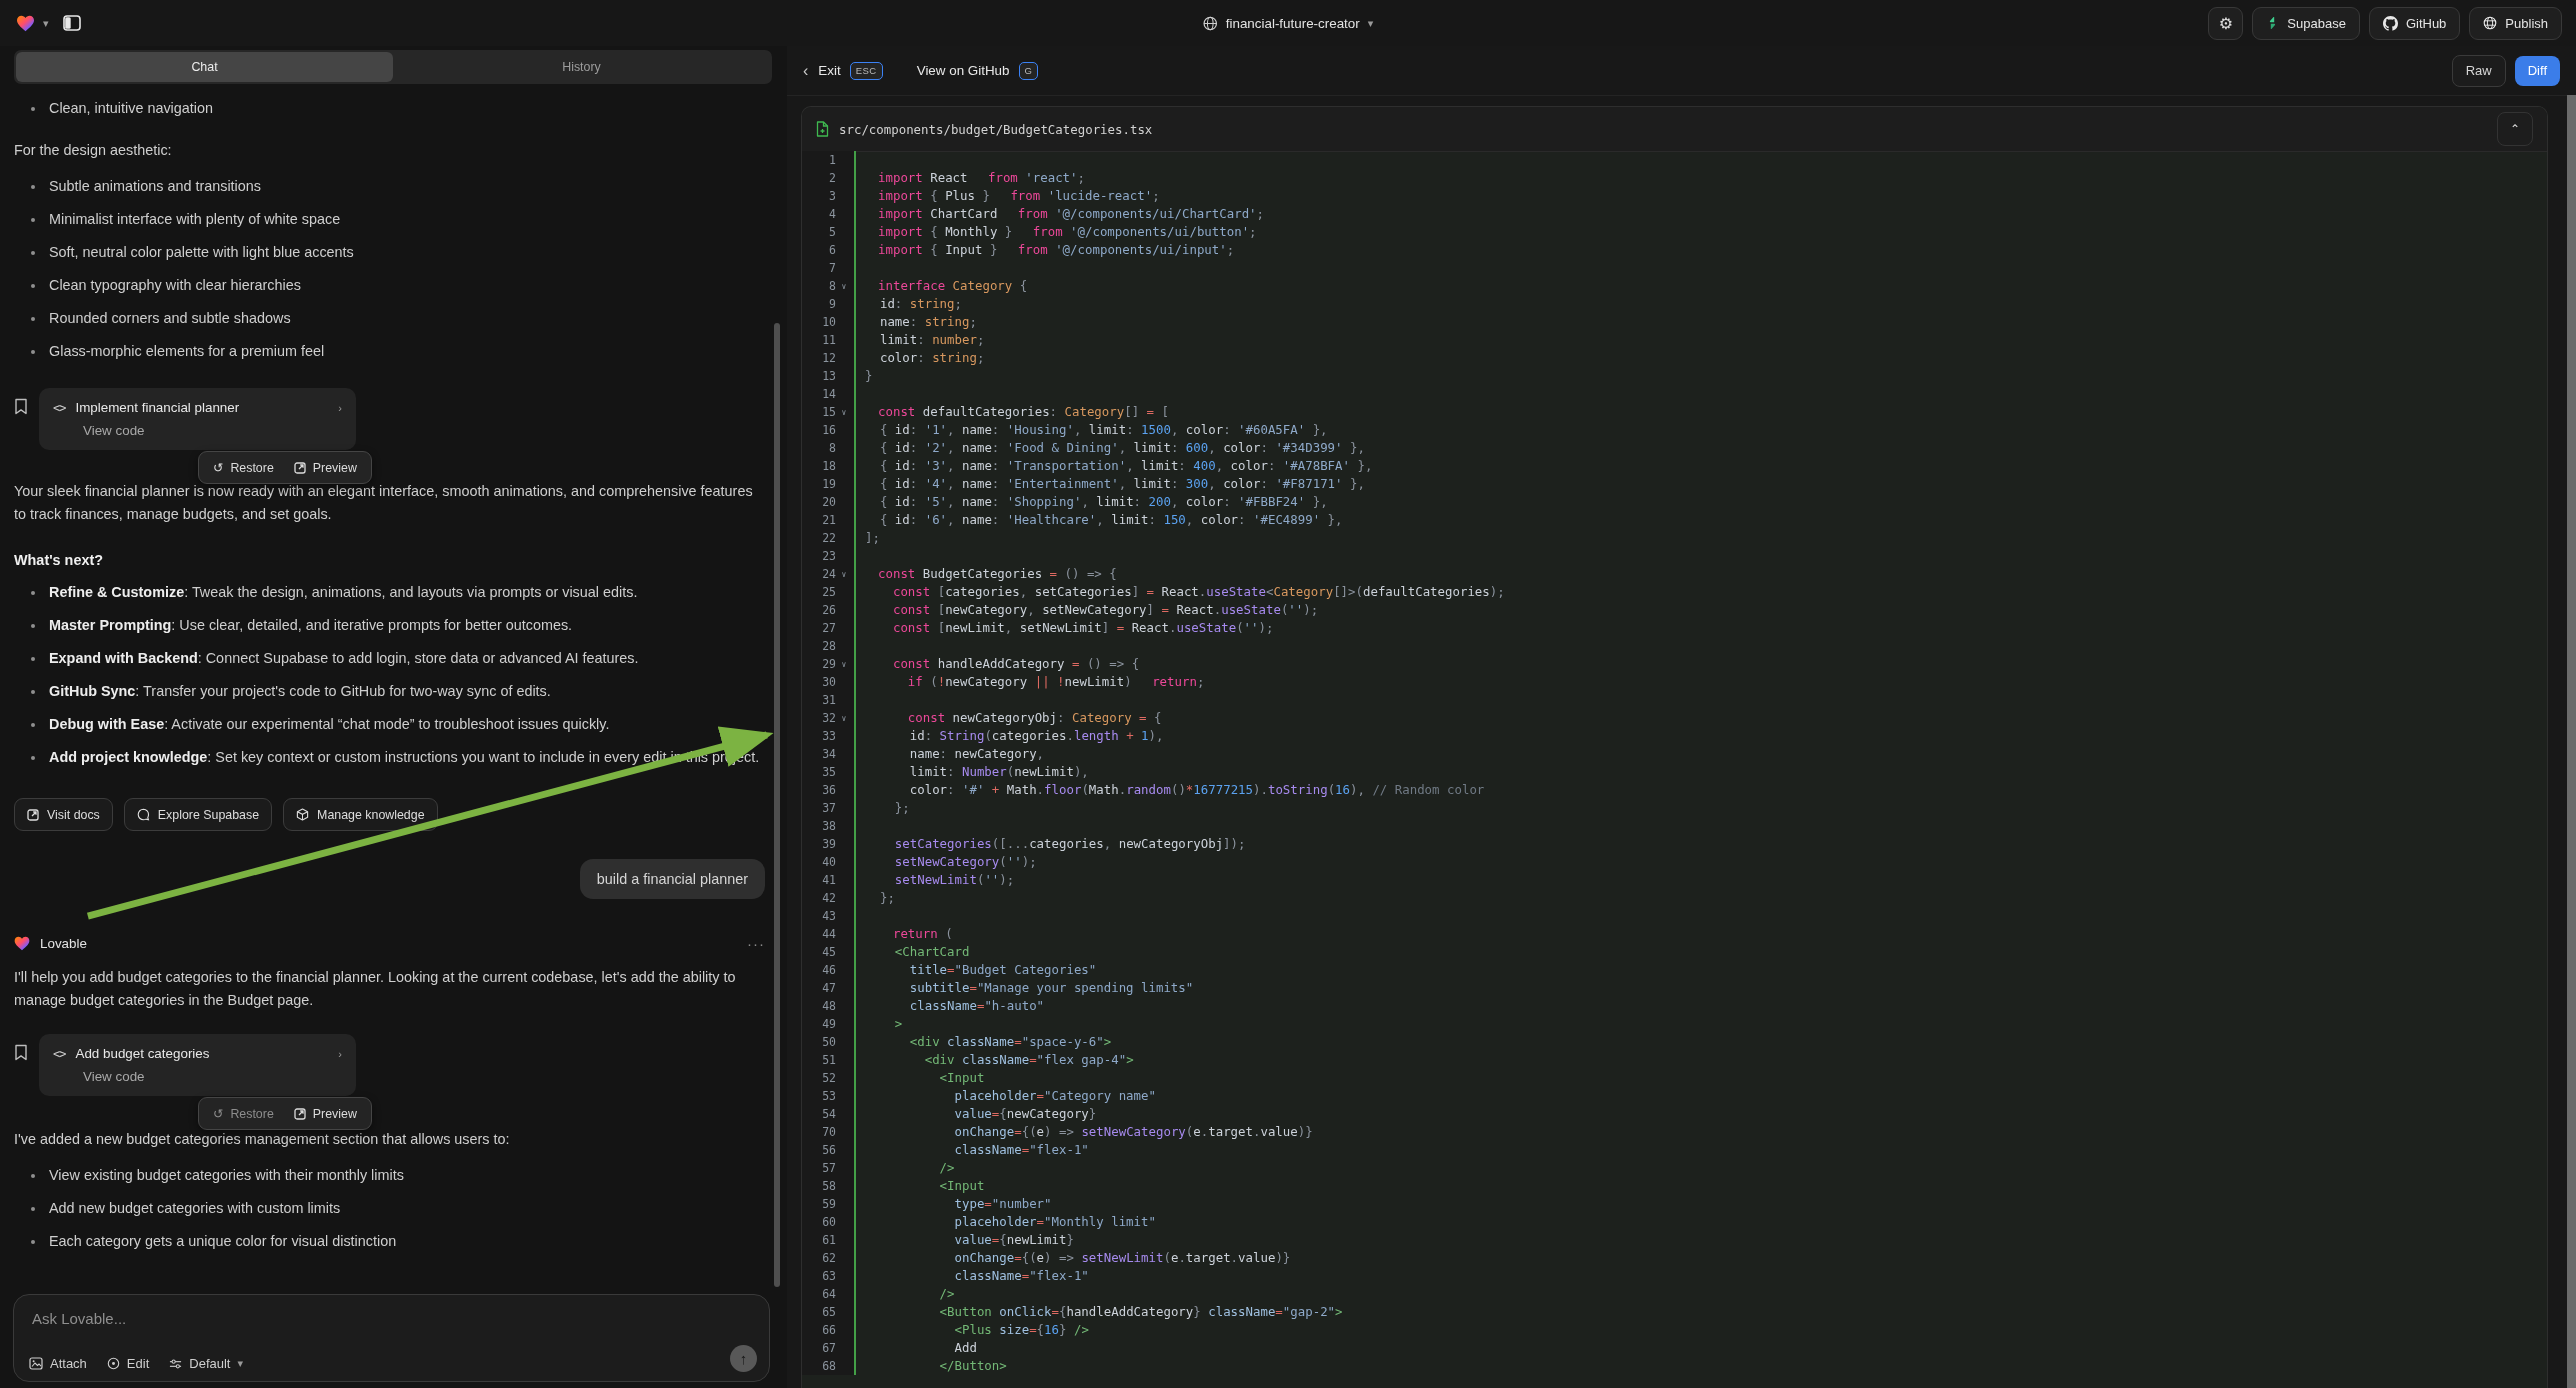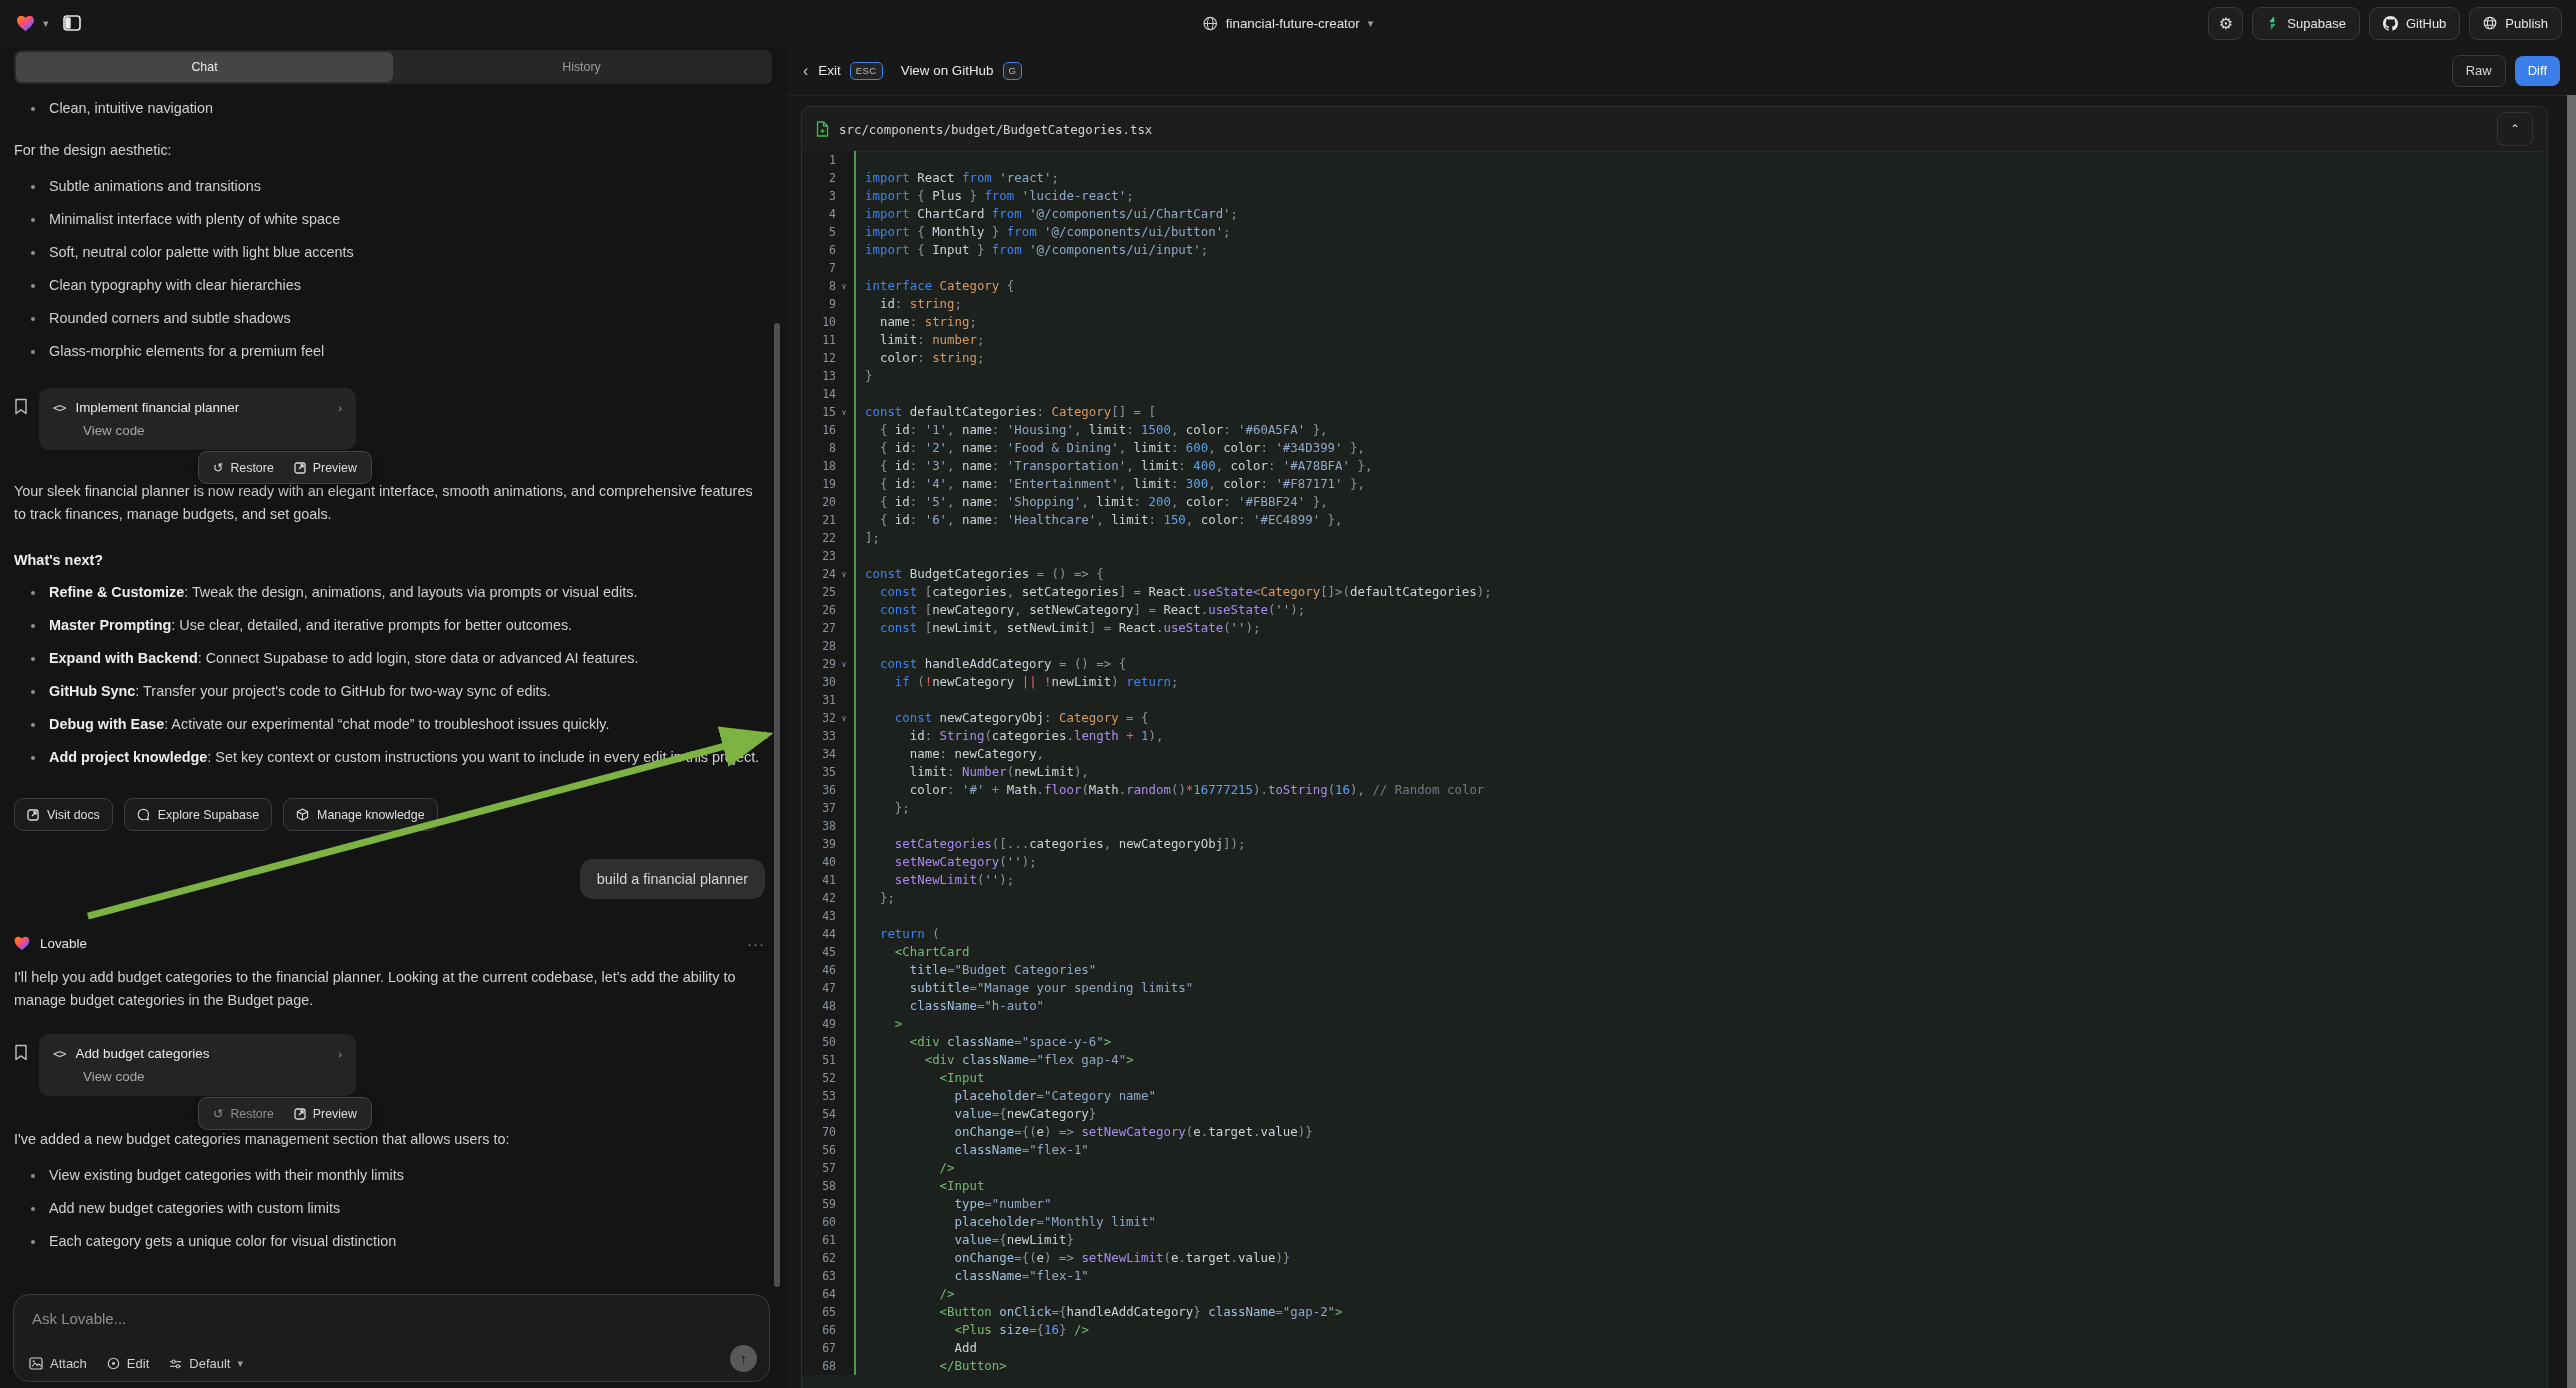--- a/index.html
+++ b/index.html
@@ -61,40 +61,40 @@
   .c-item{display:flex;align-items:center;gap:7px;}
   .send{position:absolute;right:12px;bottom:9px;width:27px;height:27px;border-radius:50%;background:#585858;
         display:flex;align-items:center;justify-content:center;color:#191919;font-size:15px;font-weight:bold;}
   
   .cp{position:absolute;left:787px;top:46px;right:0;bottom:0;background:#181818;}
   .cp-head{height:49px;border-bottom:1px solid #242424;display:flex;align-items:center;padding:0 16px;}
   .cp-head .back{color:#c9c9c9;font-size:16px;margin-right:10px;}
   .cp-head .lbl{color:#e8e8e8;font-size:13.4px;}
   kbd.k{margin-left:9px;border:1px solid #3b82f6;background:#242424;border-radius:5px;color:#b9b9b9;
         font-size:9.5px;padding:2.5px 5px;font-family:"Liberation Sans",sans-serif;letter-spacing:0.5px;}
-  .vgh{margin-left:18px;display:flex;align-items:center;}
+  .vgh{margin-left:34px;display:flex;align-items:center;}
   .cp-head .sp{flex:1;}
   .raw{height:30px;border:1px solid #3a3a3a;border-radius:8px;display:flex;align-items:center;padding:0 13px;
        color:#d6d6d6;font-size:13px;background:#1c1c1c;margin-right:9px;}
   .diff{height:30px;border-radius:8px;display:flex;align-items:center;padding:0 13px;color:#fff;font-size:13px;}
   .code-wrap{position:absolute;left:14px;right:28px;top:60px;bottom:0;background:#1d211d;border:1px solid #2e2e2e;
              border-bottom:none;border-radius:10px 10px 0 0;overflow:hidden;}
   .file-bar{height:44px;background:#1d1d1d;border-bottom:1px solid #2a2a2a;display:flex;align-items:center;padding:0 14px;}
   .fpath{font-family:"DejaVu Sans Mono",monospace;font-size:12.4px;color:#d2d2d2;margin-left:10px;}
   .file-bar .sp{flex:1;}
   .collapse{width:34px;height:32px;border:1px solid #333;border-radius:8px;display:flex;align-items:center;
             justify-content:center;color:#d8d8d8;font-size:12px;}
   .code-body{position:absolute;left:0;right:0;top:44px;bottom:0;font-family:"DejaVu Sans Mono",monospace;
              font-size:12.4px;line-height:18px;}
   .cl{display:flex;height:18px;}
   .gut{width:52px;flex:none;background:#191919;display:flex;color:#7d8590;}
   .ln{width:34px;text-align:right;font-size:11.5px;color:#8b949e;}
   .fold{width:16px;text-align:center;font-size:8px;color:#8b949e;line-height:19px;}
   .lc{flex:1;border-left:2px solid #43a047;padding-left:9px;white-space:pre;color:#ccd2da;}
-  .tk-k{color:#3b82f6;} .tk-d{color:#ccd2da;} .tk-p{color:#8b939e;} .tk-t{color:#d8985f;}
+  .tk-k{color:#ec4899;margin-left:13px;} .tk-d{color:#ccd2da;} .tk-p{color:#8b939e;} .tk-t{color:#d8985f;}
   .tk-s{color:#8ea9c9;} .tk-n{color:#5ba2f0;} .tk-f{color:#a78bef;} .tk-g{color:#73b876;}
   .tk-a{color:#9fc0e0;} .tk-o{color:#de6a62;} .tk-c{color:#707a85;}
   .cp-scroll{position:absolute;right:0;top:49px;bottom:0;width:9px;background:#6b6b6b;}
   svg{display:block;}
 </style>
 </head>
 <body>
 
 <div class="stage">
 

